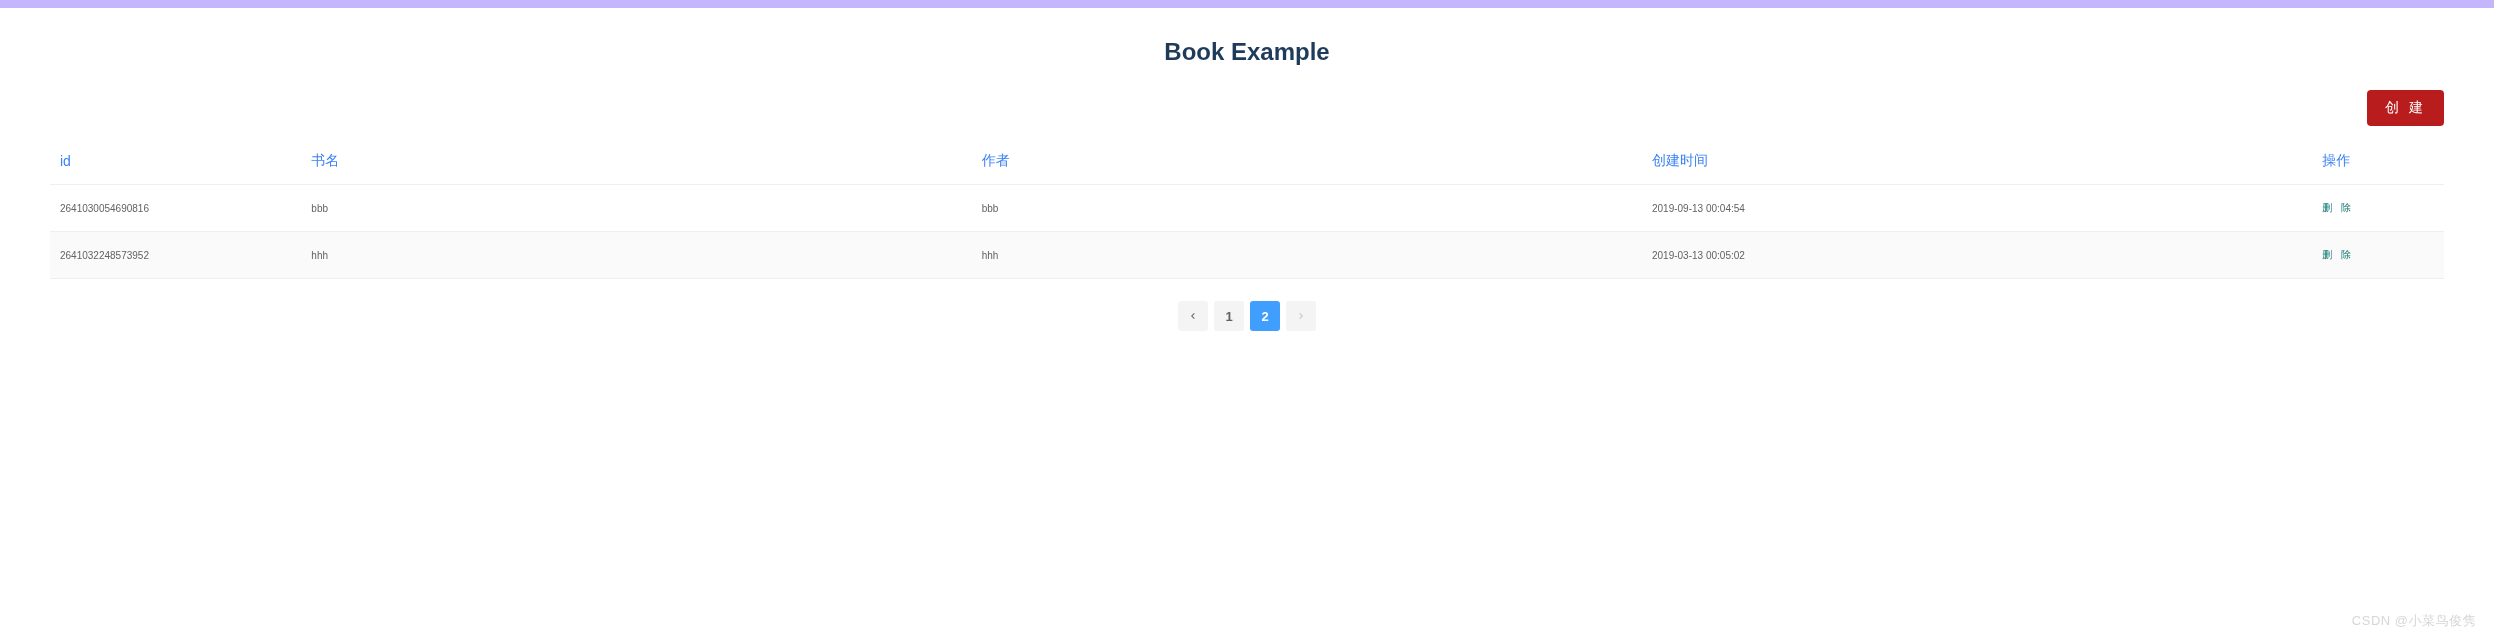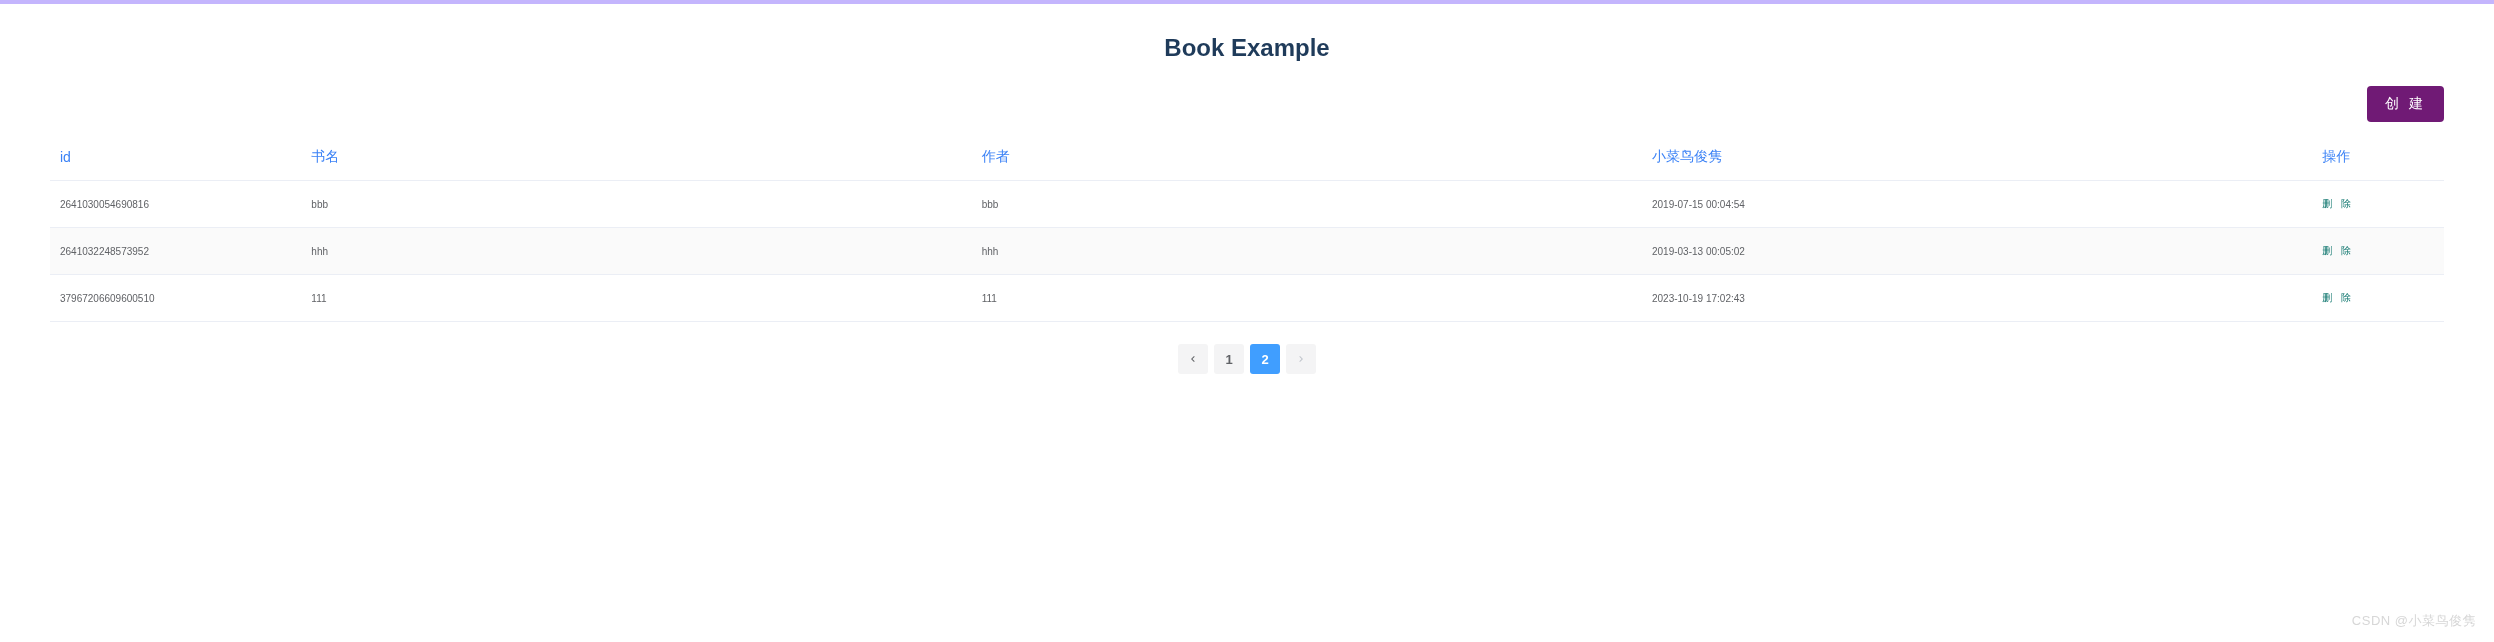--- a/index.html
+++ b/index.html
@@ -7,39 +7,39 @@
       padding: 0;
       box-sizing: border-box;
     }
     body {
       font-family: -apple-system, BlinkMacSystemFont, "Segoe UI", "PingFang SC", "Hiragino Sans GB", "Microsoft YaHei", "Helvetica Neue", Arial, sans-serif;
       background: #fff;
       color: #606266;
       font-size: 14px;
     }
     .page-wrap {
-      border-top: 4px solid #c4b5fd;
+      border-top: 8px solid #c4b5fd;
       padding: 30px 50px 40px;
       position: relative;
       min-height: 640px;
     }
     .title {
       text-align: center;
       font-size: 24px;
       font-weight: 700;
       color: #1f3b5a;
       margin-bottom: 24px;
     }
     .toolbar {
       display: flex;
       justify-content: flex-end;
       margin-bottom: 12px;
     }
     .btn-primary {
-      background: #701a75;
+      background: #b91c1c;
       color: #fff;
       border: none;
       padding: 9px 18px;
       font-size: 14px;
       border-radius: 4px;
       cursor: pointer;
       letter-spacing: 3px;
     }
     table {
       width: 100%;
@@ -134,44 +134,37 @@
       <col class="col-name">
       <col class="col-author">
       <col class="col-create">
       <col class="col-ops">
     </colgroup>
     <thead>
       <tr>
         <th>id</th>
         <th>书名</th>
         <th>作者</th>
-        <th>小菜鸟俊隽</th>
+        <th>创建时间</th>
         <th>操作</th>
       </tr>
     </thead>
     <tbody>
       <tr>
         <td>2641030054690816</td>
         <td>bbb</td>
         <td>bbb</td>
-        <td>2019-07-15 00:04:54</td>
+        <td>2019-09-13 00:04:54</td>
         <td><span class="link-delete">删 除</span></td>
       </tr>
       <tr class="striped">
         <td>2641032248573952</td>
         <td>hhh</td>
         <td>hhh</td>
         <td>2019-03-13 00:05:02</td>
-        <td><span class="link-delete">删 除</span></td>
-      </tr>
-      <tr>
-        <td>37967206609600510</td>
-        <td>111</td>
-        <td>111</td>
-        <td>2023-10-19 17:02:43</td>
         <td><span class="link-delete">删 除</span></td>
       </tr>
     </tbody>
   </table>
 
   <div class="pagination">
     <span class="pager-item pager-arrow">
       <svg viewBox="0 0 24 24">
           <path fill="currentColor" d="M15.4 7.4 14 6l-6 6 6 6 1.4-1.4L10.8 12z"></path>
         </svg>

